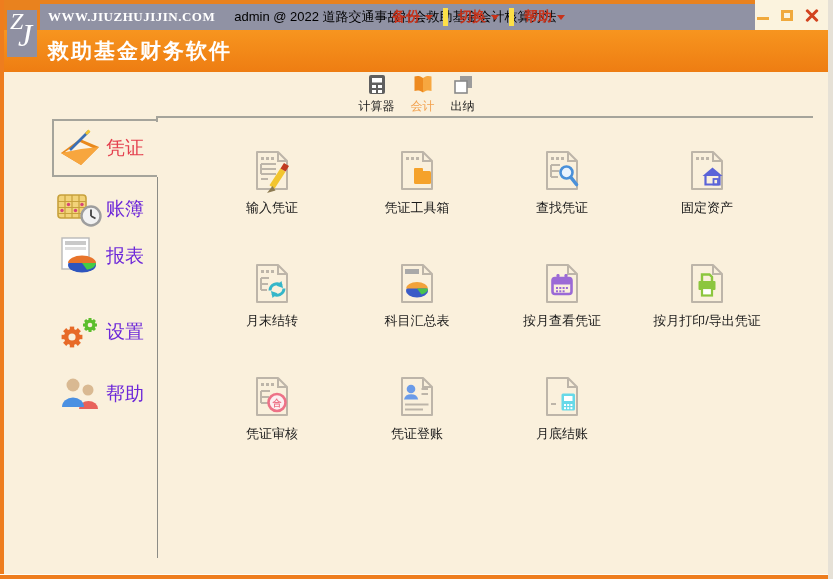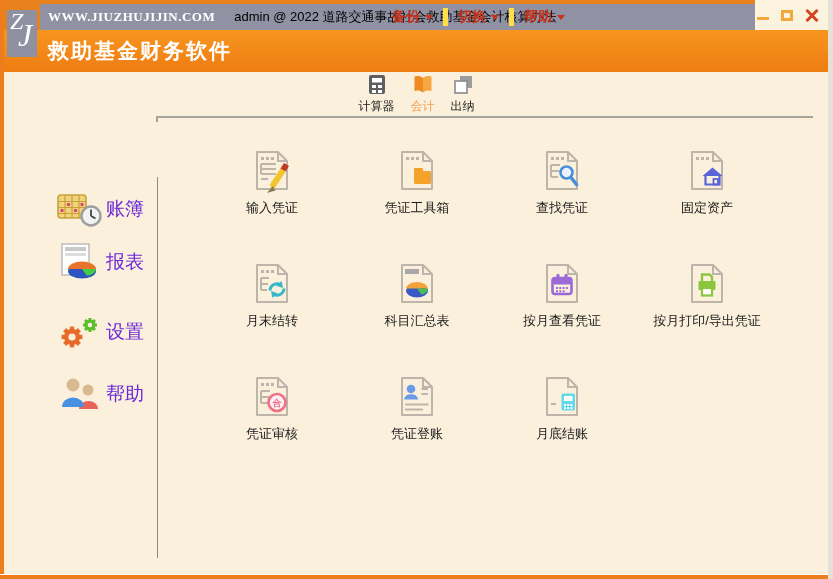--- a/index.html
+++ b/index.html
@@ -142,40 +142,52 @@
         <rect x="3" y="7" width="12" height="12" fill="#FFFFFF" stroke="#8A8A8A" stroke-width="1.6"></rect>
       </svg>
       <span class="tlabel">出纳</span>
     </div>
   </div>
 
   <div class="main-topline"></div>
   <div class="main-topstub"></div>
   <div class="side-vline"></div>
 
+  <div class="side-tab">
+    <span class="side-icon">
+      <svg width="50" height="42" viewBox="0 0 50 42">
+        <path d="M6 26 L25 12 L44 20 L26 38 Z" fill="#E9891C"></path>
+        <path d="M10 25 L25 15 L38 21 L25 33 Z" fill="#FBF3E4"></path>
+        <line x1="15" y1="23" x2="34" y2="4" stroke="#3A6FB5" stroke-width="2.6"></line>
+        <line x1="31" y1="7" x2="34.5" y2="3.5" stroke="#F2C52F" stroke-width="2.8"></line>
+        <path d="M6 26 L26 22 L44 20 L26 38 Z" fill="#F7A63E"></path>
+      </svg>
+    </span>
+    <span class="side-label">凭证</span>
+  </div>
 
   <div class="side-item" style="top:183px;">
     <span class="side-icon">
       <svg width="50" height="40" viewBox="0 0 50 40">
         <rect x="3" y="6" width="28" height="23" rx="3" fill="#F2D379" stroke="#C7A13C" stroke-width="1.6"></rect>
         <path d="M3 12.5 H31 M3 18.5 H31 M3 24.5 H31 M10 6 V29 M17 6 V29 M24 6 V29" stroke="#C7A13C" stroke-width="1.2" fill="none"></path>
         <g fill="#D6457A">
             <circle cx="13.5" cy="15.5" r="1.7"></circle>
             <circle cx="20.5" cy="21.5" r="1.7"></circle>
             <circle cx="27" cy="15.5" r="1.7"></circle>
             <circle cx="7" cy="21.5" r="1.7"></circle>
           </g>
         <circle cx="36" cy="27" r="9.5" fill="#F2F2F2" stroke="#9E9E9E" stroke-width="2.4"></circle>
         <path d="M36 27 V20.5 M36 27 L40.5 29.5" stroke="#444444" stroke-width="1.8" fill="none"></path>
       </svg>
     </span>
     <span class="side-label">账簿</span>
   </div>
 
-  <div class="side-item" style="top:236px;">
+  <div class="side-item" style="top:230px;">
     <span class="side-icon">
       <svg width="46" height="40" viewBox="0 0 46 40">
         <rect x="5" y="2" width="27" height="31" fill="#FFFFFF" stroke="#B9B9B9" stroke-width="1.4"></rect>
         <rect x="8" y="5" width="21" height="4" fill="#C9C9C9"></rect>
         <rect x="8" y="11" width="21" height="3" fill="#DDDDDD"></rect>
         <ellipse cx="25" cy="29" rx="14" ry="7.5" fill="#2E55BE"></ellipse>
         <path d="M11 27 A14 7.5 0 0 1 39 27 Z" fill="#E8742B"></path>
         <path d="M39 27 A14 7.5 0 0 1 30 33.8 L25 27 Z" fill="#44CC44"></path>
       </svg>
     </span>

